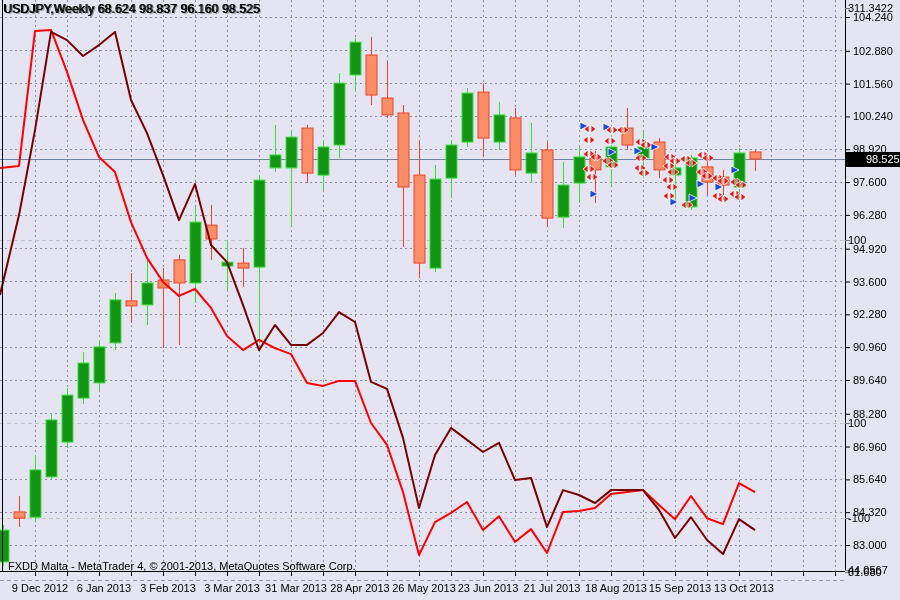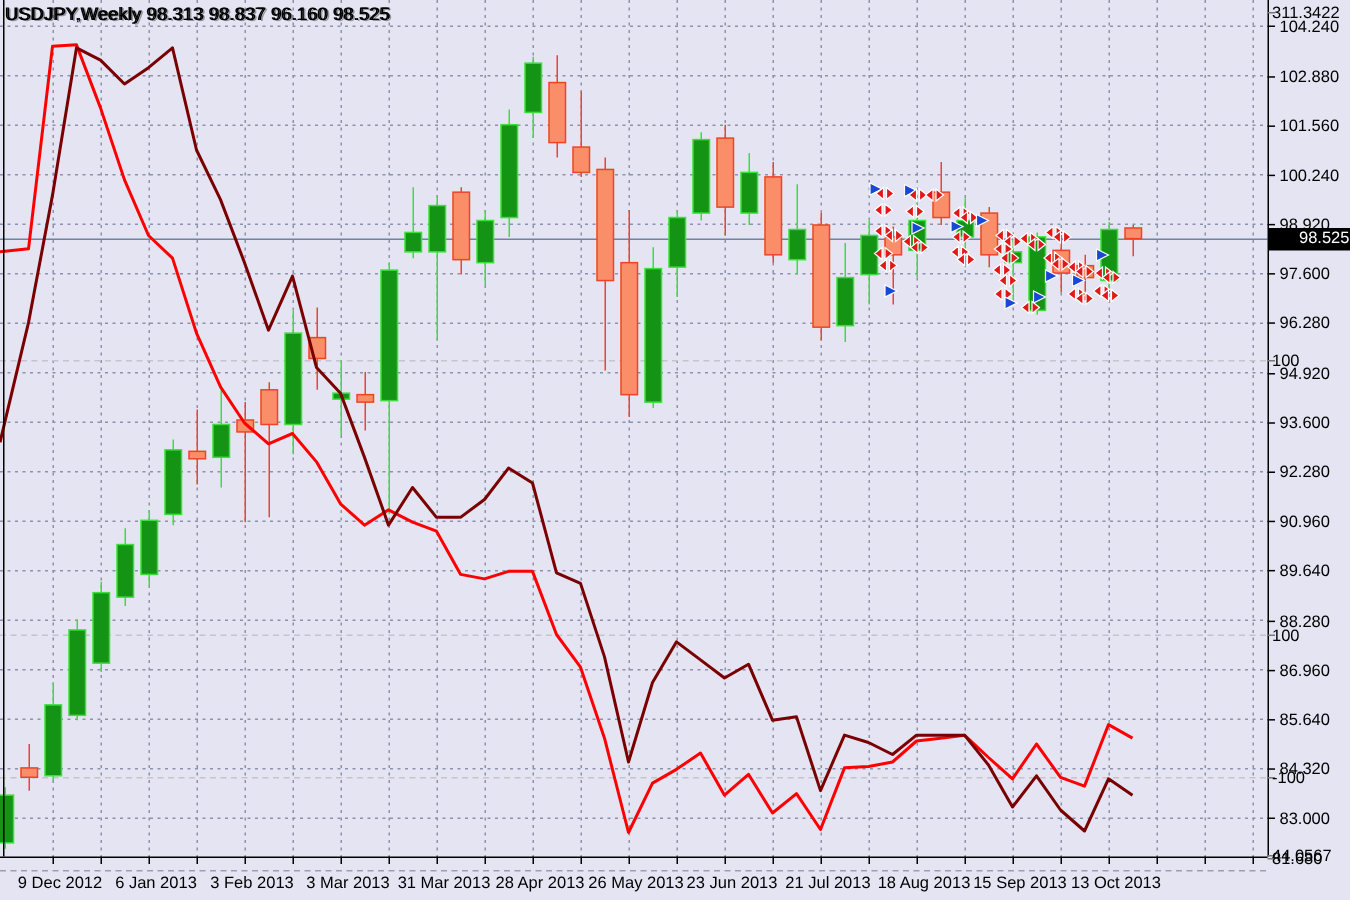--- a/index.html
+++ b/index.html
@@ -295,15 +295,16 @@
       <text x="360" y="592" font-size="11" fill="#000000" text-anchor="middle" font-family="&quot;Liberation Sans&quot;,sans-serif">28 Apr 2013</text>
       <text x="424" y="592" font-size="11" fill="#000000" text-anchor="middle" font-family="&quot;Liberation Sans&quot;,sans-serif">26 May 2013</text>
       <text x="488" y="592" font-size="11" fill="#000000" text-anchor="middle" font-family="&quot;Liberation Sans&quot;,sans-serif">23 Jun 2013</text>
       <text x="552" y="592" font-size="11" fill="#000000" text-anchor="middle" font-family="&quot;Liberation Sans&quot;,sans-serif">21 Jul 2013</text>
       <text x="616" y="592" font-size="11" fill="#000000" text-anchor="middle" font-family="&quot;Liberation Sans&quot;,sans-serif">18 Aug 2013</text>
       <text x="680" y="592" font-size="11" fill="#000000" text-anchor="middle" font-family="&quot;Liberation Sans&quot;,sans-serif">15 Sep 2013</text>
       <text x="744" y="592" font-size="11" fill="#000000" text-anchor="middle" font-family="&quot;Liberation Sans&quot;,sans-serif">13 Oct 2013</text>
       <rect x="845" y="0" width="55" height="571" fill="transparent"></rect>
       <rect x="0" y="571" width="845" height="29" fill="transparent"></rect>
     </svg>
-  <div class="title">USDJPY,Weekly  98.313 98.837 96.160 98.525</div>
+  <div class="title">USDJPY,Weekly  68.624 98.837 96.160 98.525</div>
+  <div class="copyright">FXDD Malta - MetaTrader 4, © 2001-2013, MetaQuotes Software Corp.</div>
   <div class="price-tag">98.525</div>
 </div>
 
 </body></html>

